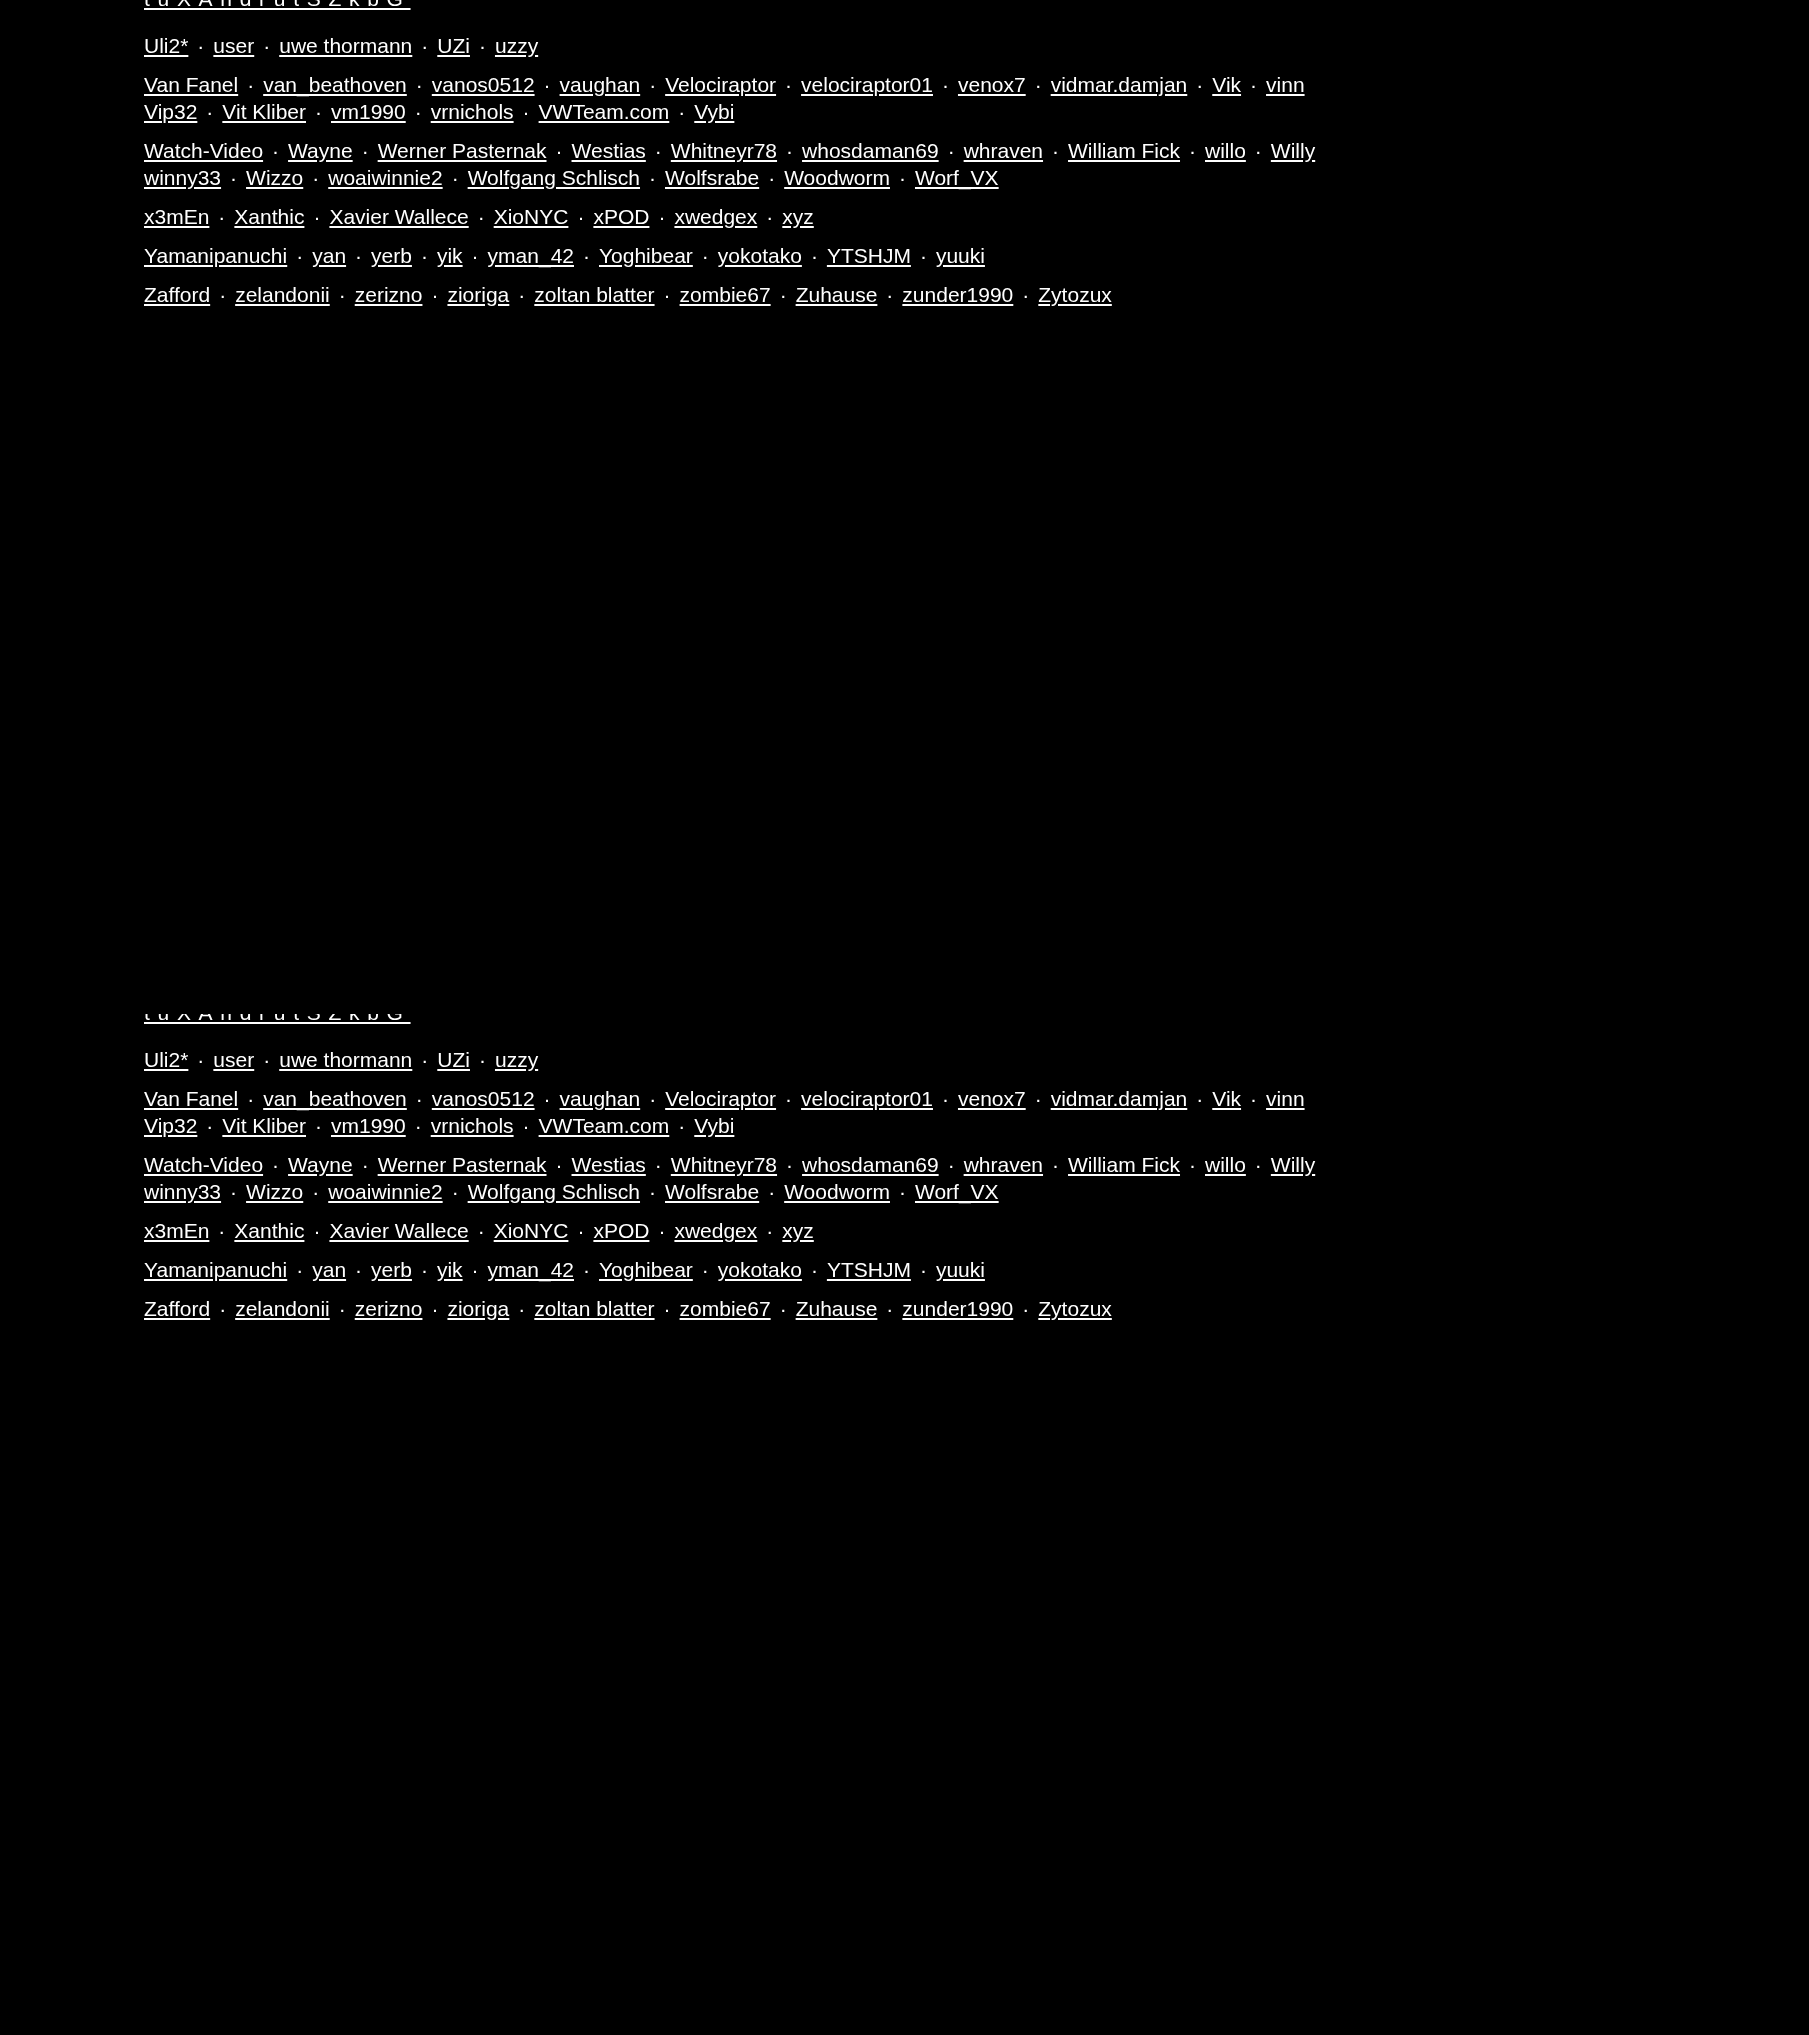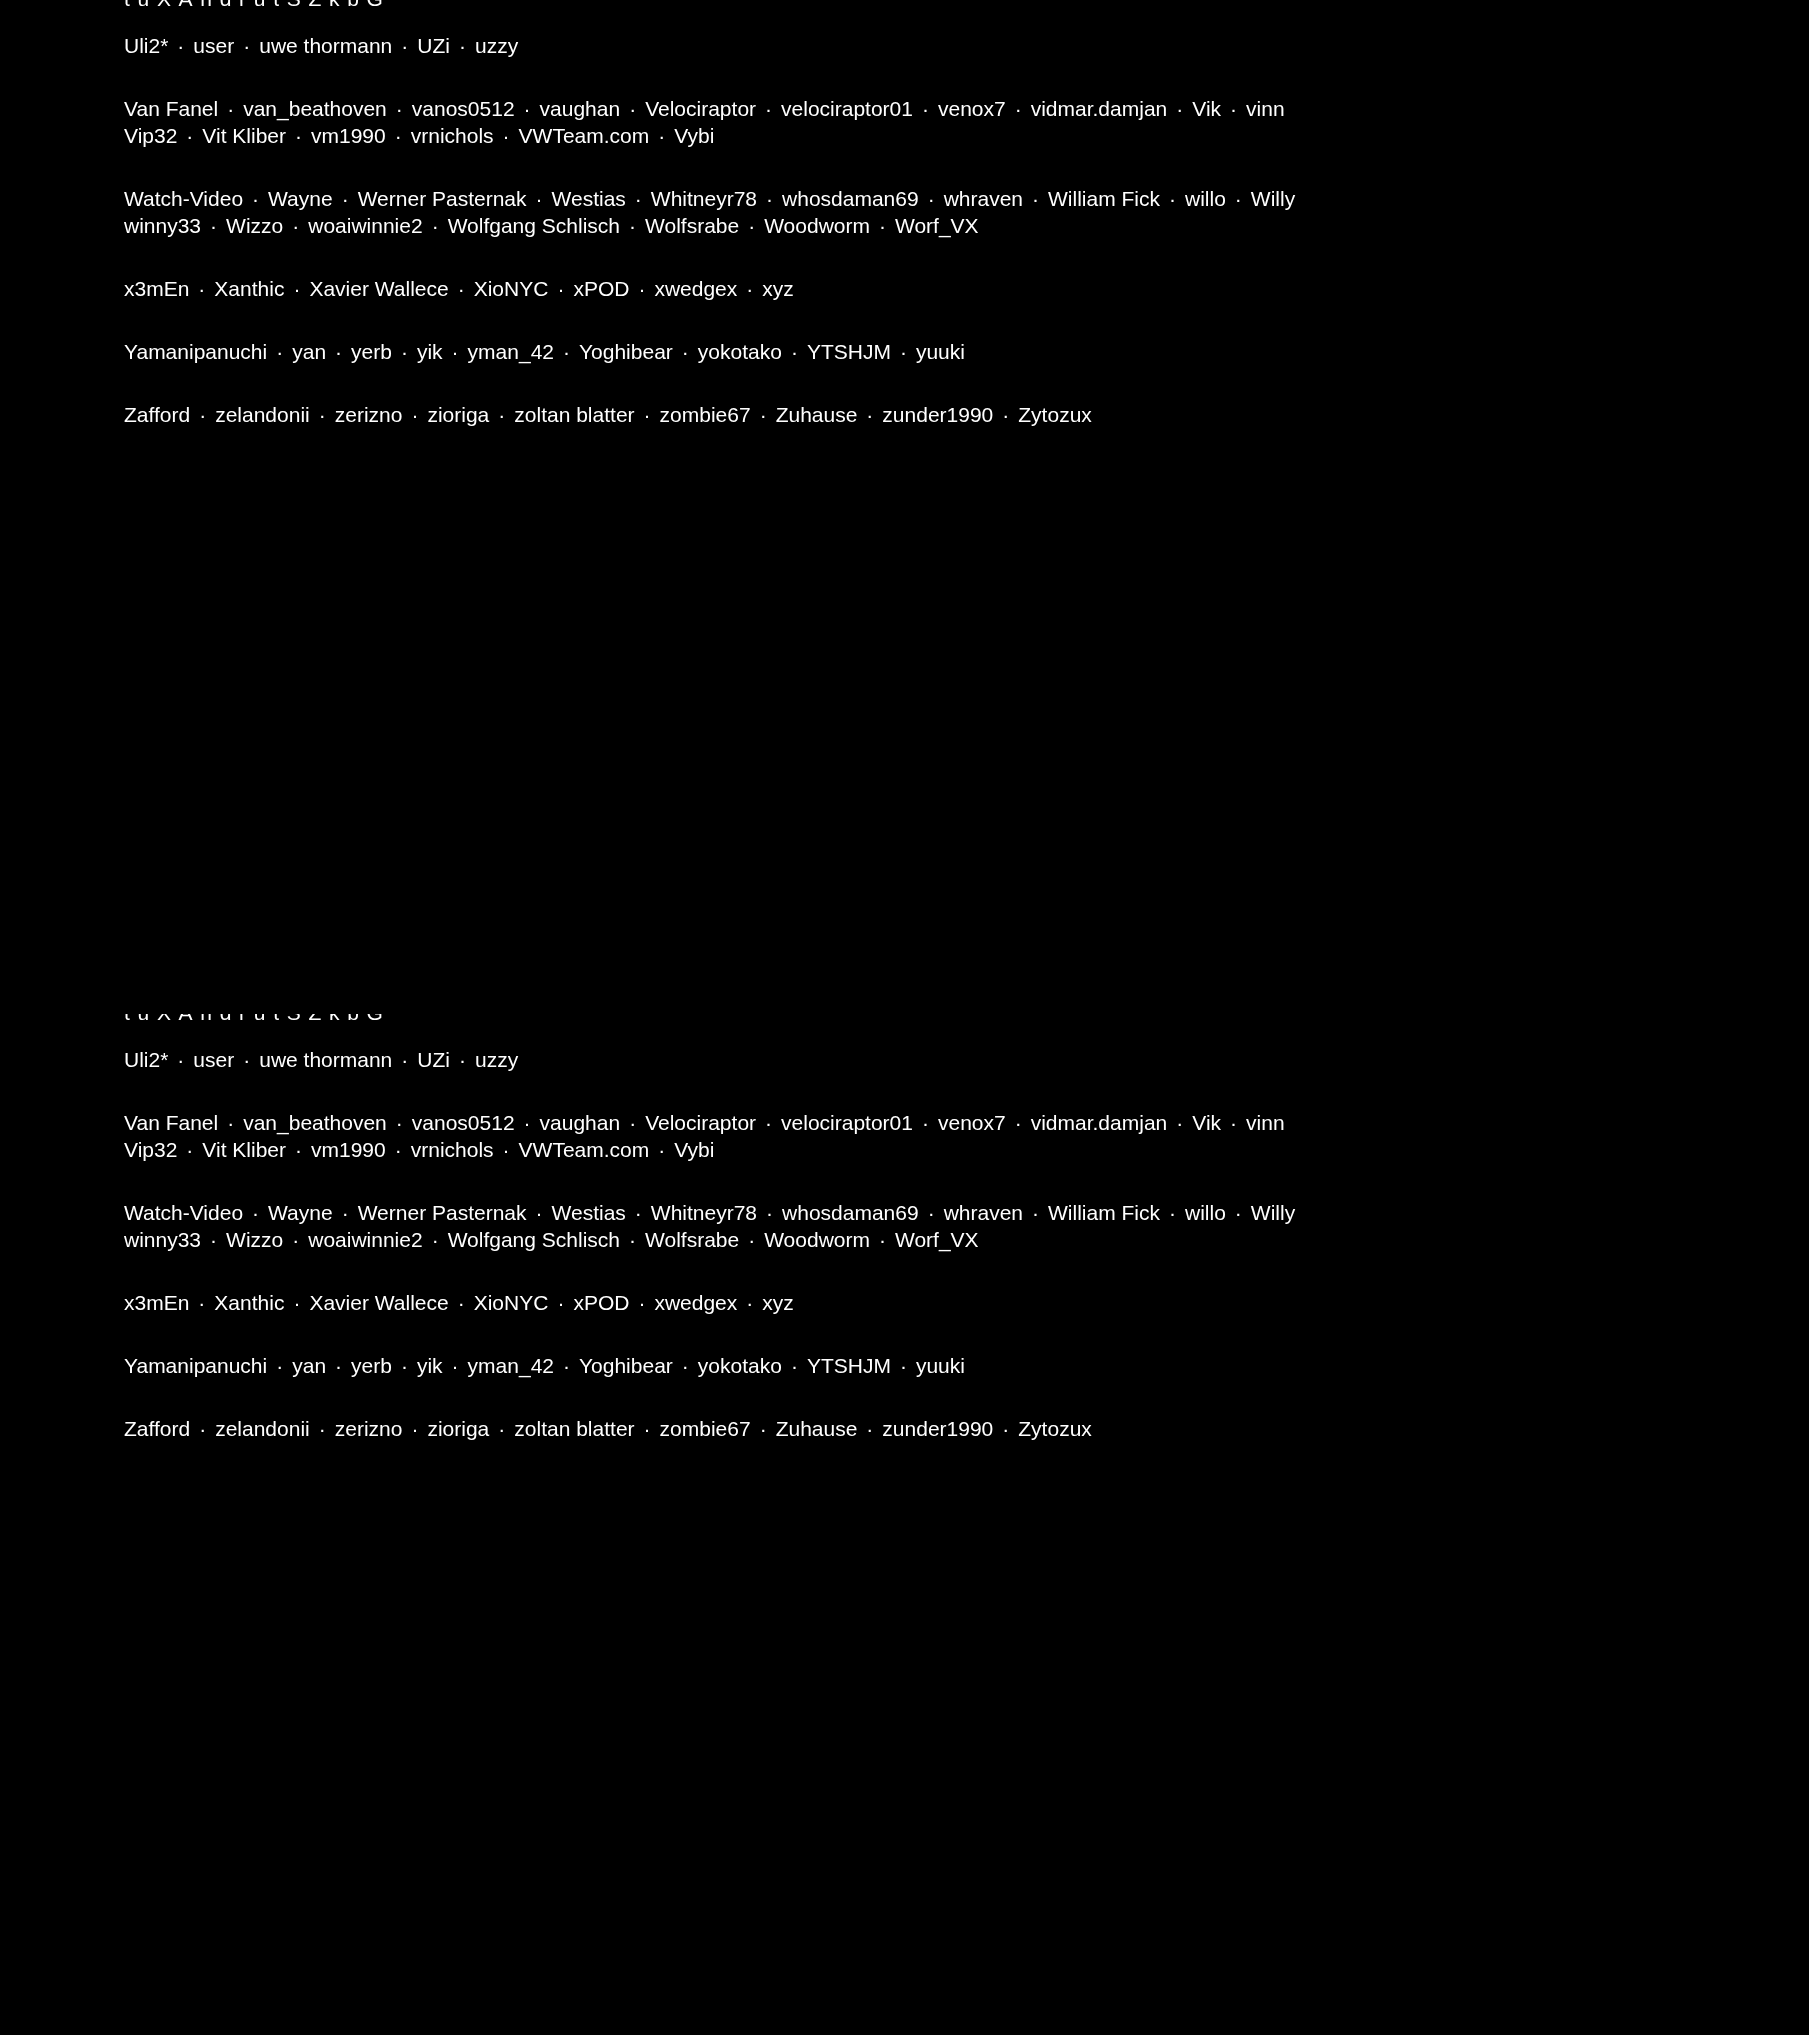--- a/index.html
+++ b/index.html
@@ -8,36 +8,37 @@
     height: 2035px;
     background: #000000;
     color: #ffffff;
     overflow: hidden;
     position: relative;
     font-family: "Liberation Sans", "DejaVu Sans", sans-serif;
     font-size: 21px;
   }
   .credits-block {
     position: absolute;
-    left: 124px;
+    left: 144px;
     top: 0;
     width: 1547px;
+    text-decoration: underline;
   }
   .credits-block.block-2 { top: 1014px; }
   .clip-window {
     height: 11.8px;
     overflow: hidden;
   }
   .clipped-text {
     margin-top: -15.4px;
     line-height: 27px;
     white-space: nowrap;
     letter-spacing: 7.7px;
   }
-  .group { margin-top: 36px; }
+  .group { margin-top: 12px; }
   .group.first { margin-top: 20px; }
   .line {
     line-height: 27px;
     white-space: nowrap;
   }
   .sep {
     display: inline-block;
     margin: 0 9px;
   }
 </style>

